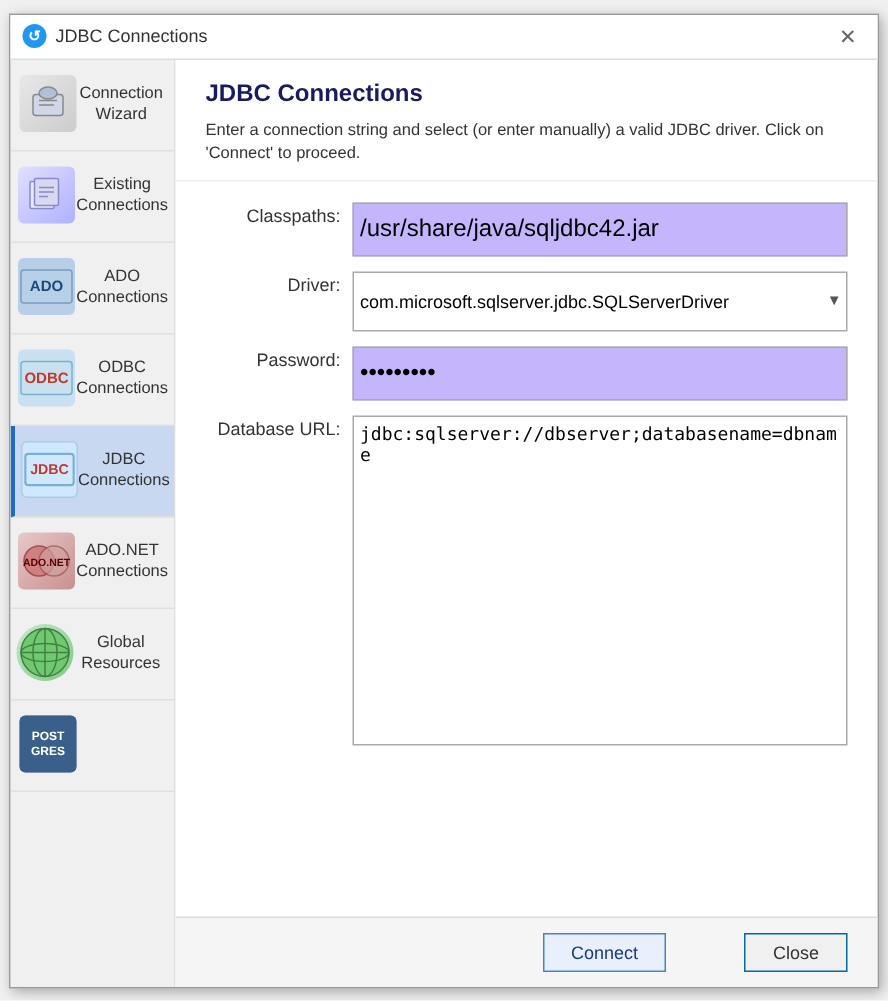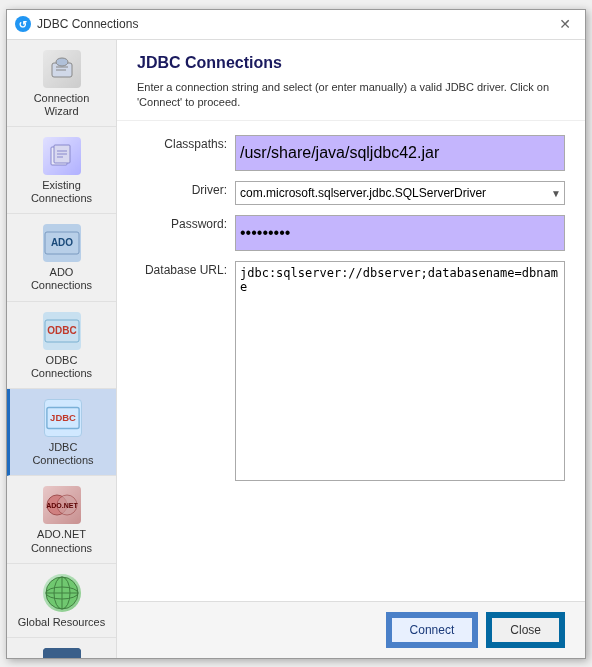--- a/index.html
+++ b/index.html
@@ -72,21 +72,21 @@
       width: 110px;
       background: #f0f0f0;
       border-right: 1px solid #ddd;
       display: flex;
       flex-direction: column;
       overflow-y: auto;
       flex-shrink: 0;
     }
     .sidebar-item {
       display: flex;
-      flex-direction: column;
+      flex-direction: row;
       align-items: center;
       padding: 8px 4px;
       cursor: pointer;
       text-align: center;
       border-bottom: 1px solid #e0e0e0;
     }
     .sidebar-item.active {
       background: #c8d8f0;
       border-left: 3px solid #1e6bbf;
     }
@@ -210,21 +210,21 @@
       font-size: 16px;
       background: #c4b5fd;
       outline: none;
     }
     .select-wrapper {
       flex: 1;
       position: relative;
     }
     .select-wrapper select {
       width: 100%;
-      height: 24px;
+      height: 40px;
       border: 1px solid #aaa;
       padding: 2px 20px 2px 4px;
       font-size: 12px;
       background: white;
       outline: none;
       appearance: none;
       -webkit-appearance: none;
       cursor: pointer;
     }
     .select-arrow {
@@ -252,24 +252,25 @@
       justify-content: flex-end;
       gap: 8px;
       padding: 10px 20px;
       border-top: 1px solid #ddd;
       background: #f5f5f5;
       flex-shrink: 0;
     }
     .btn {
       padding: 5px 18px;
       font-size: 12px;
-      border: 6px solid #0369a1;
+      border: 1px solid #0369a1;
       cursor: pointer;
       background: #f0f0f0;
       color: #333;
+      margin-left: 44px;
     }
     .btn-primary {
       background: #e8f0fe;
       border-color: #4a80c8;
       color: #1a3a7a;
     }
   </style>
 </head>
 <body>
 

